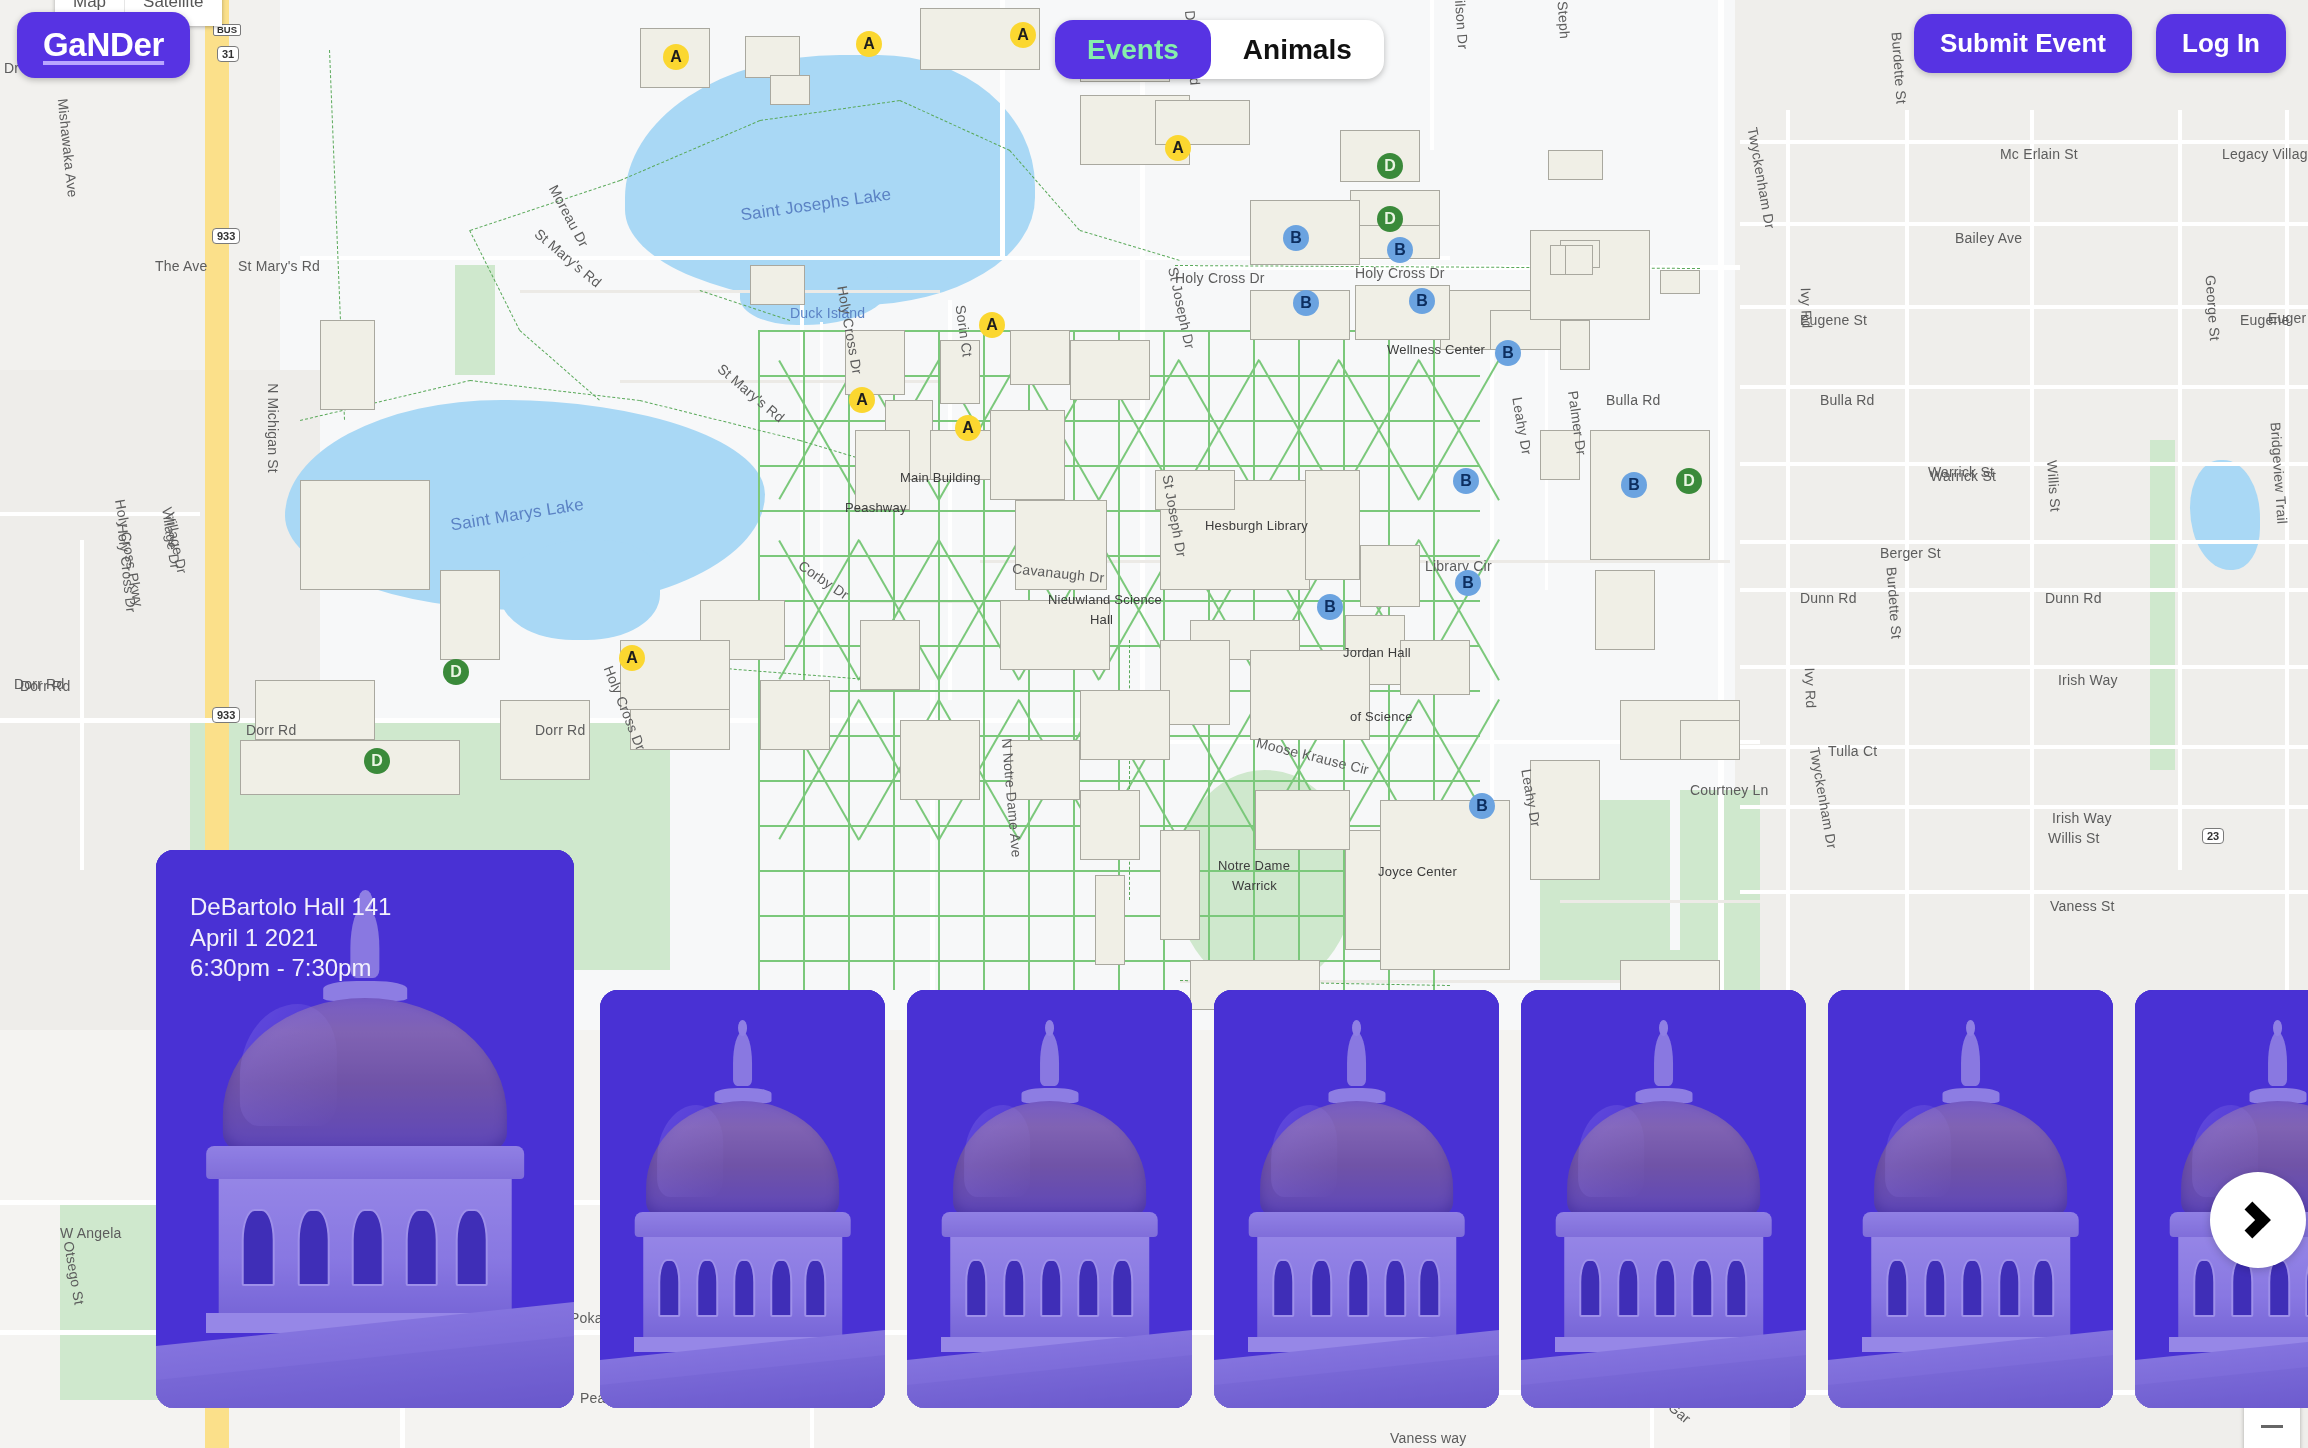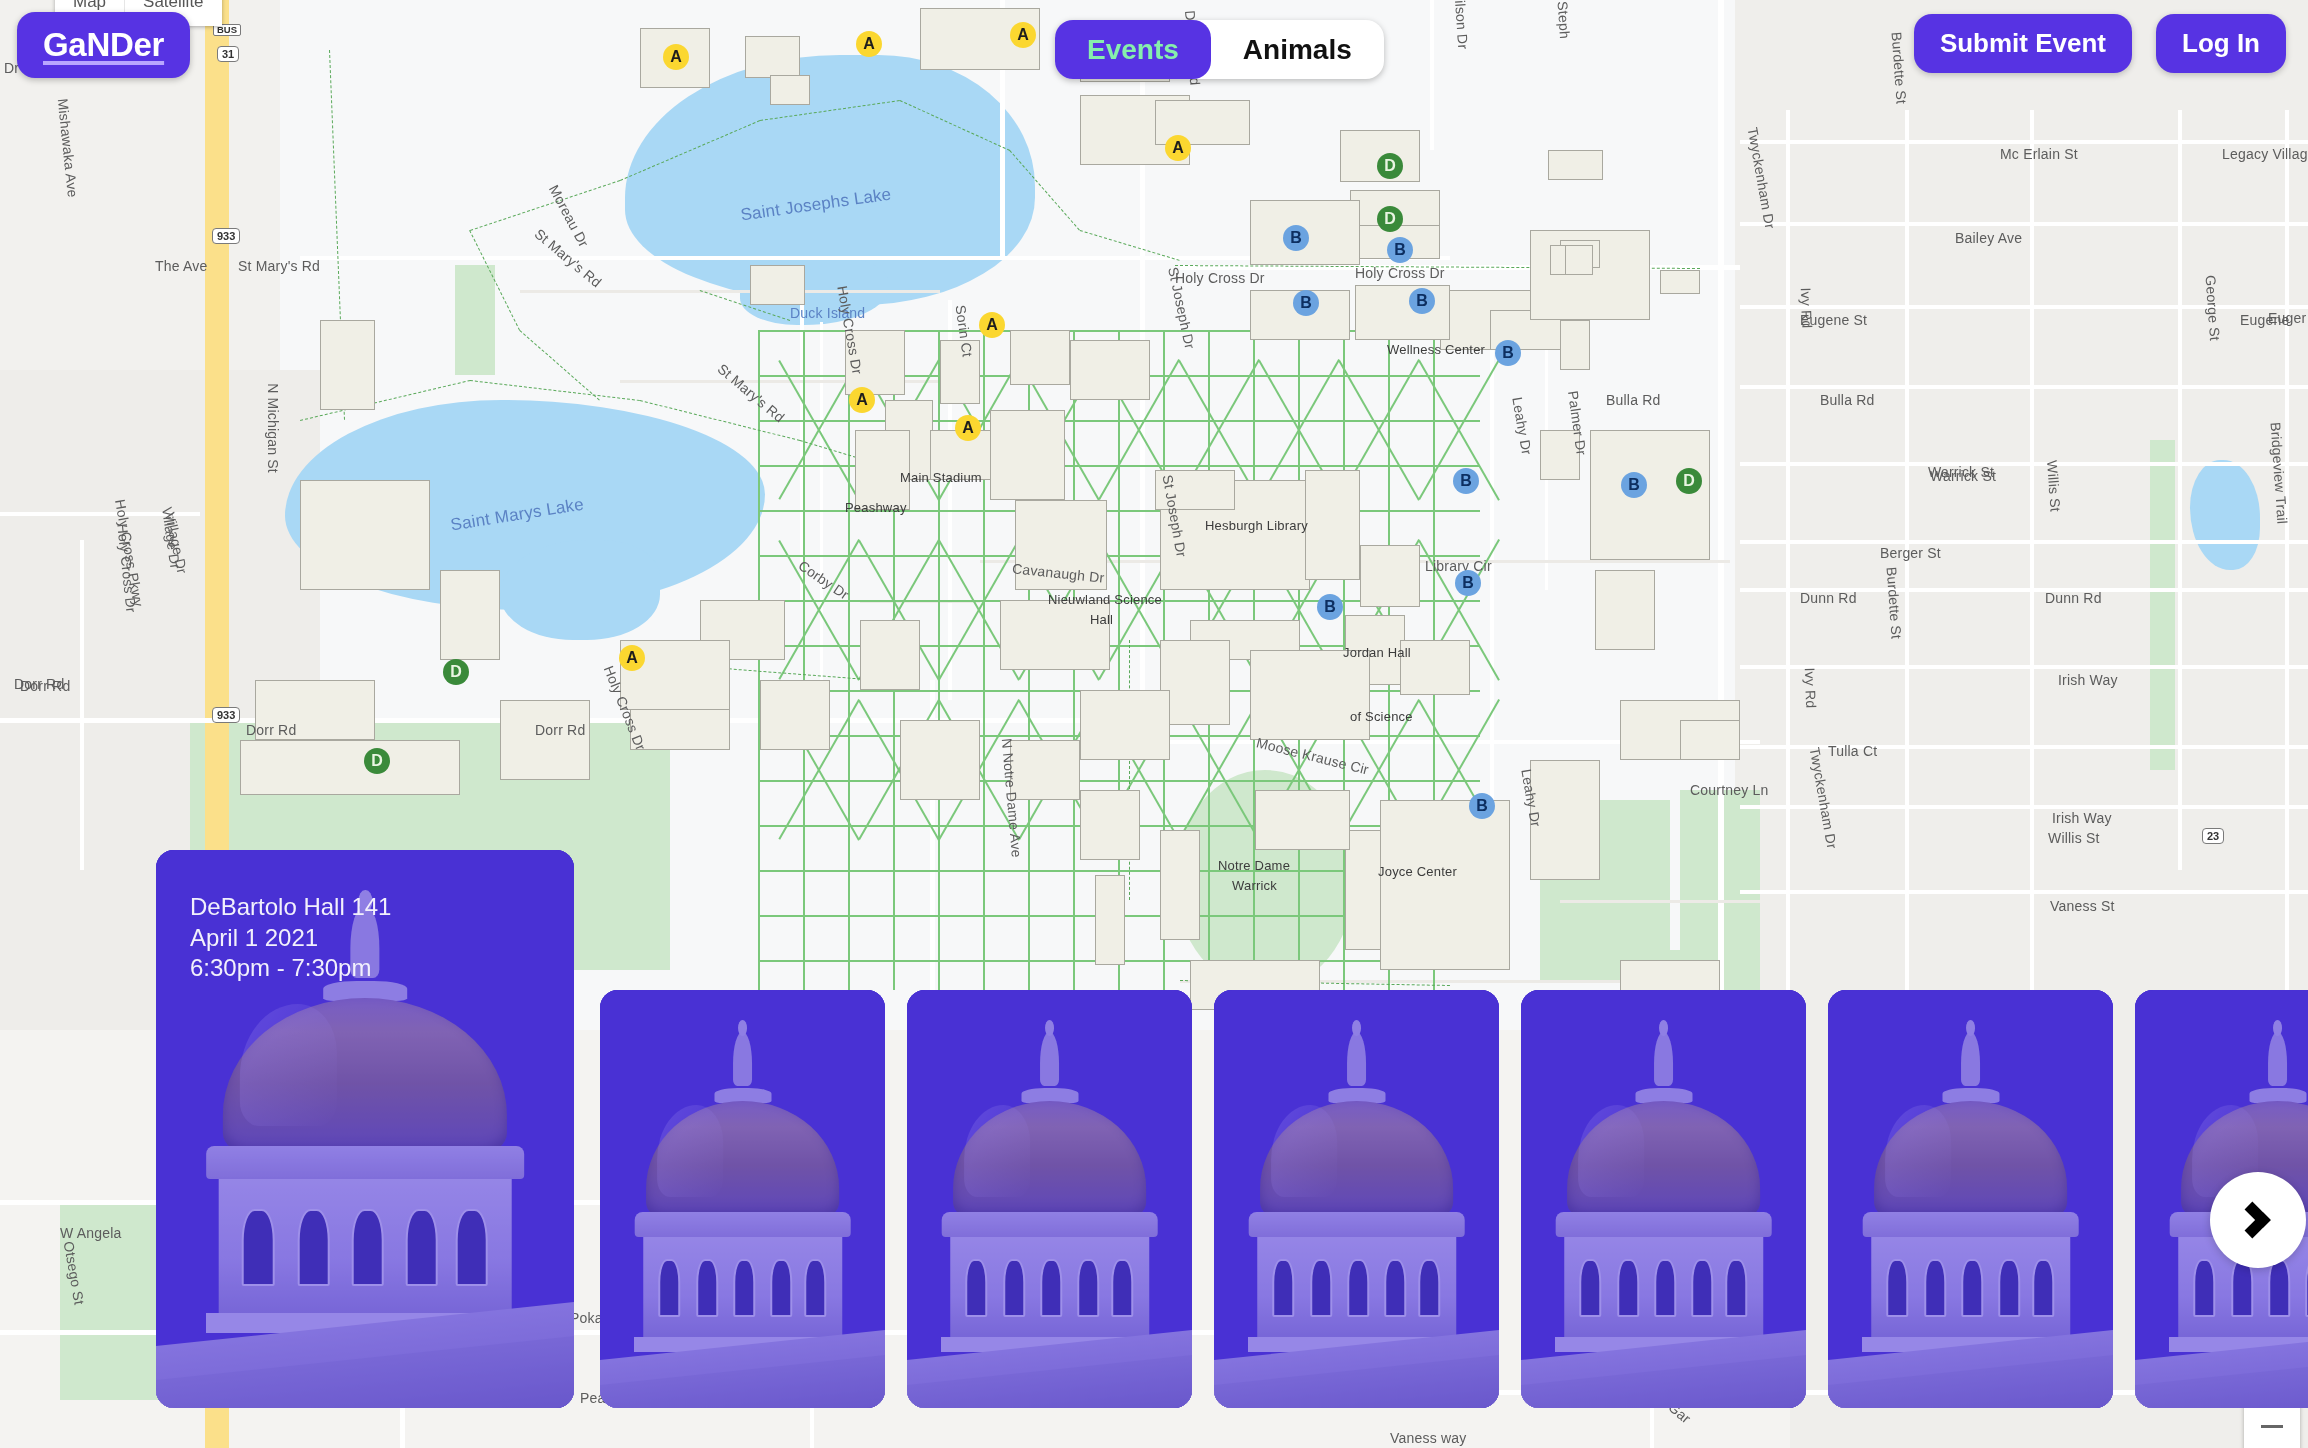--- a/index.html
+++ b/index.html
@@ -585,21 +585,21 @@
         <div class="bldg" style="left: 1095px; top: 875px; width: 30px; height: 90px;"></div>
         <div class="bldg" style="left: 1255px; top: 790px; width: 95px; height: 60px;"></div>
         <div class="bldg" style="left: 1190px; top: 960px; width: 130px; height: 50px;"></div>
         <div class="bldg" style="left: 1620px; top: 960px; width: 100px; height: 55px;"></div>
         <div class="bldg" style="left: 1700px; top: 1050px; width: 60px; height: 40px;"></div>
       </div>
     <div id="map-labels">
         <div class="mlabel water-lbl" style="left: 740px; top: 195px; font-size: 17px; transform: rotate(-8deg);">Saint Josephs Lake</div>
         <div class="mlabel water-lbl" style="left: 450px; top: 505px; font-size: 17px; transform: rotate(-9deg);">Saint Marys Lake</div>
         <div class="mlabel water-lbl sm" style="left: 790px; top: 305px; font-size: 14px;">Duck Island</div>
-        <div class="mlabel bldg-lbl" style="left: 900px; top: 470px;">Main Stadium</div>
+        <div class="mlabel bldg-lbl" style="left: 900px; top: 470px;">Main Building</div>
         <div class="mlabel bldg-lbl" style="left: 845px; top: 500px;">Peashway</div>
         <div class="mlabel bldg-lbl" style="left: 1205px; top: 518px;">Hesburgh Library</div>
         <div class="mlabel bldg-lbl" style="left: 1048px; top: 592px;">Nieuwland Science</div>
         <div class="mlabel bldg-lbl" style="left: 1090px; top: 612px;">Hall</div>
         <div class="mlabel bldg-lbl" style="left: 1343px; top: 645px;">Jordan Hall</div>
         <div class="mlabel bldg-lbl" style="left: 1350px; top: 664px; margin-top: 45px;">of Science</div>
         <div class="mlabel bldg-lbl" style="left: 1218px; top: 858px;">Notre Dame</div>
         <div class="mlabel bldg-lbl" style="left: 1232px; top: 878px;">Warrick</div>
         <div class="mlabel bldg-lbl" style="left: 1378px; top: 864px;">Joyce Center</div>
         <div class="mlabel bldg-lbl" style="left: 1387px; top: 342px;">Wellness Center</div>

